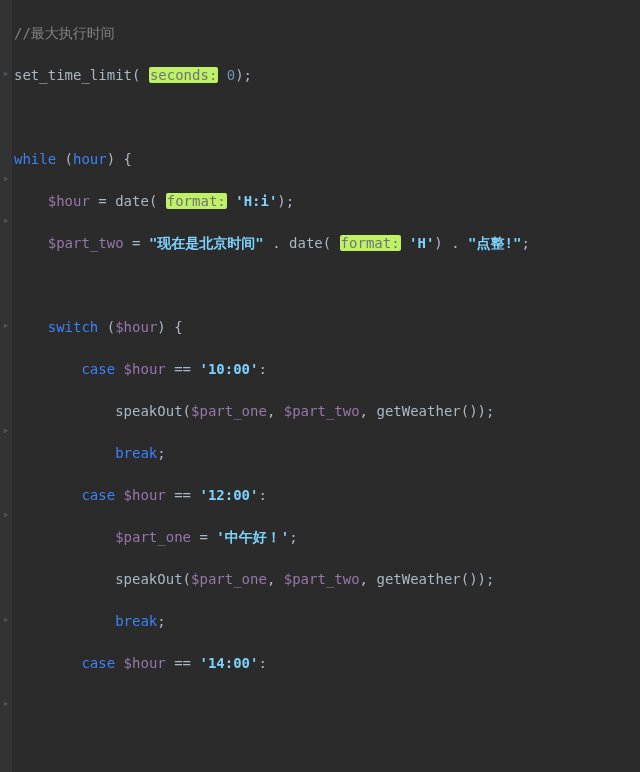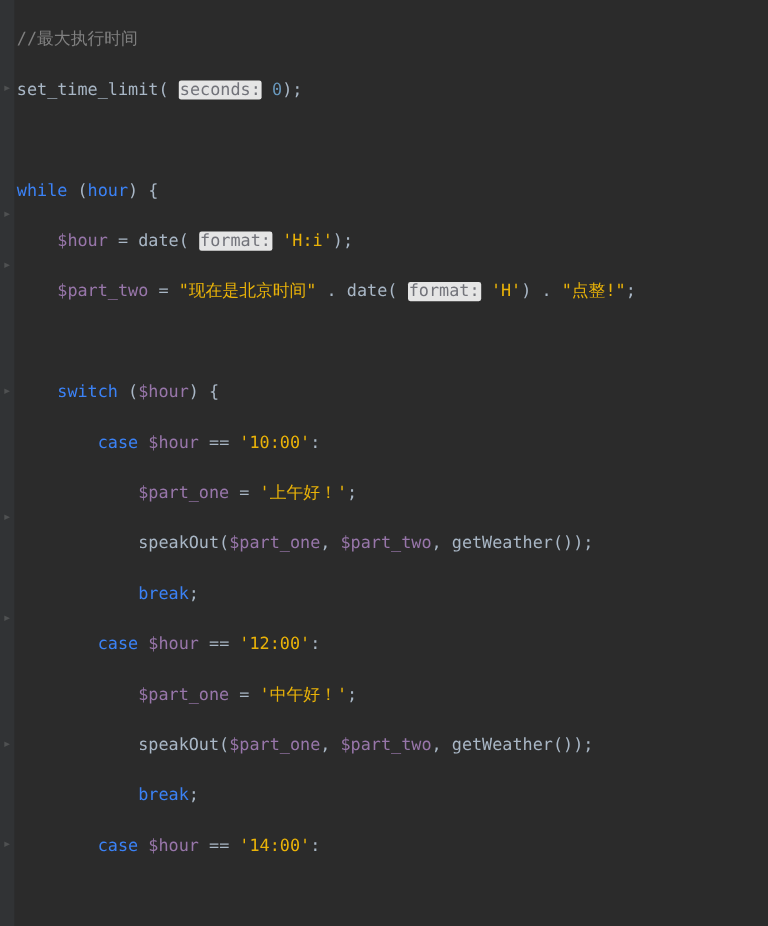--- a/index.html
+++ b/index.html
@@ -46,23 +46,23 @@
   .line {
     display: block;
     position: relative;
     height: 21px;
   }
   
   .c-cm   { color: #808080; text-align: right; }           
   .c-p    { color: #a9b7c6; }           
   .c-kw   { color: #3b82f6; font-style: normal; }  
   .c-var  { color: #9876aa; }           
-  .c-str  { color: #eab308; }           
+  .c-str  { color: #7dd3fc; font-weight: bold; }           
   .c-num  { color: #6897bb; }           
-  .c-hint { color: #72737a; background:#e5e5e5; border-radius:2px; padding:0 1px; }
+  .c-hint { color: #72737a; background:#bef264; border-radius:2px; padding:0 1px; }
 </style>
 </head>
 <body>
 
 <div class="editor">
 
   <div class="gutter">
     <div class="gutter-fold" style="top:67px">▸</div>
     <div class="gutter-fold" style="top:172px">▸</div>
     <div class="gutter-fold" style="top:214px">▸</div>
@@ -76,21 +76,20 @@
   <div class="code">
 <span class="line"><span class="c-cm">//最大执行时间</span></span>
 <span class="line"><span class="c-p">set_time_limit</span><span class="c-p">( </span><span class="c-hint">seconds:</span><span class="c-p"> </span><span class="c-num">0</span><span class="c-p">);</span></span>
 <span class="line"></span>
 <span class="line"><span class="c-kw">while </span><span class="c-p">(</span><span class="c-kw">hour</span><span class="c-p">) {</span></span>
 <span class="line"><span class="c-p">    </span><span class="c-var">$hour</span><span class="c-p"> = </span><span class="c-p">date</span><span class="c-p">( </span><span class="c-hint">format:</span><span class="c-p"> </span><span class="c-str">'H:i'</span><span class="c-p">);</span></span>
 <span class="line"><span class="c-p">    </span><span class="c-var">$part_two</span><span class="c-p"> = </span><span class="c-str">"现在是北京时间"</span><span class="c-p"> . </span><span class="c-p">date</span><span class="c-p">( </span><span class="c-hint">format:</span><span class="c-p"> </span><span class="c-str">'H'</span><span class="c-p">) </span><span class="c-p">. </span><span class="c-str">"点整!"</span><span class="c-p">;</span></span>
 <span class="line"></span>
 <span class="line"><span class="c-p">    </span><span class="c-kw">switch </span><span class="c-p">(</span><span class="c-var">$hour</span><span class="c-p">) {</span></span>
 <span class="line"><span class="c-p">        </span><span class="c-kw">case </span><span class="c-var">$hour</span><span class="c-p"> == </span><span class="c-str">'10:00'</span><span class="c-p">:</span></span>
-<span class="line"><span class="c-p">            </span><span class="c-var">$part_one</span><span class="c-p"> = </span><span class="c-str">'上午好！'</span><span class="c-p">;</span></span>
 <span class="line"><span class="c-p">            </span><span class="c-p">speakOut</span><span class="c-p">(</span><span class="c-var">$part_one</span><span class="c-p">, </span><span class="c-var">$part_two</span><span class="c-p">, </span><span class="c-p">getWeather</span><span class="c-p">());</span></span>
 <span class="line"><span class="c-p">            </span><span class="c-kw">break</span><span class="c-p">;</span></span>
 <span class="line"><span class="c-p">        </span><span class="c-kw">case </span><span class="c-var">$hour</span><span class="c-p"> == </span><span class="c-str">'12:00'</span><span class="c-p">:</span></span>
 <span class="line"><span class="c-p">            </span><span class="c-var">$part_one</span><span class="c-p"> = </span><span class="c-str">'中午好！'</span><span class="c-p">;</span></span>
 <span class="line"><span class="c-p">            </span><span class="c-p">speakOut</span><span class="c-p">(</span><span class="c-var">$part_one</span><span class="c-p">, </span><span class="c-var">$part_two</span><span class="c-p">, </span><span class="c-p">getWeather</span><span class="c-p">());</span></span>
 <span class="line"><span class="c-p">            </span><span class="c-kw">break</span><span class="c-p">;</span></span>
 <span class="line"><span class="c-p">        </span><span class="c-kw">case </span><span class="c-var">$hour</span><span class="c-p"> == </span><span class="c-str">'14:00'</span><span class="c-p">:</span></span>
 
 
 

